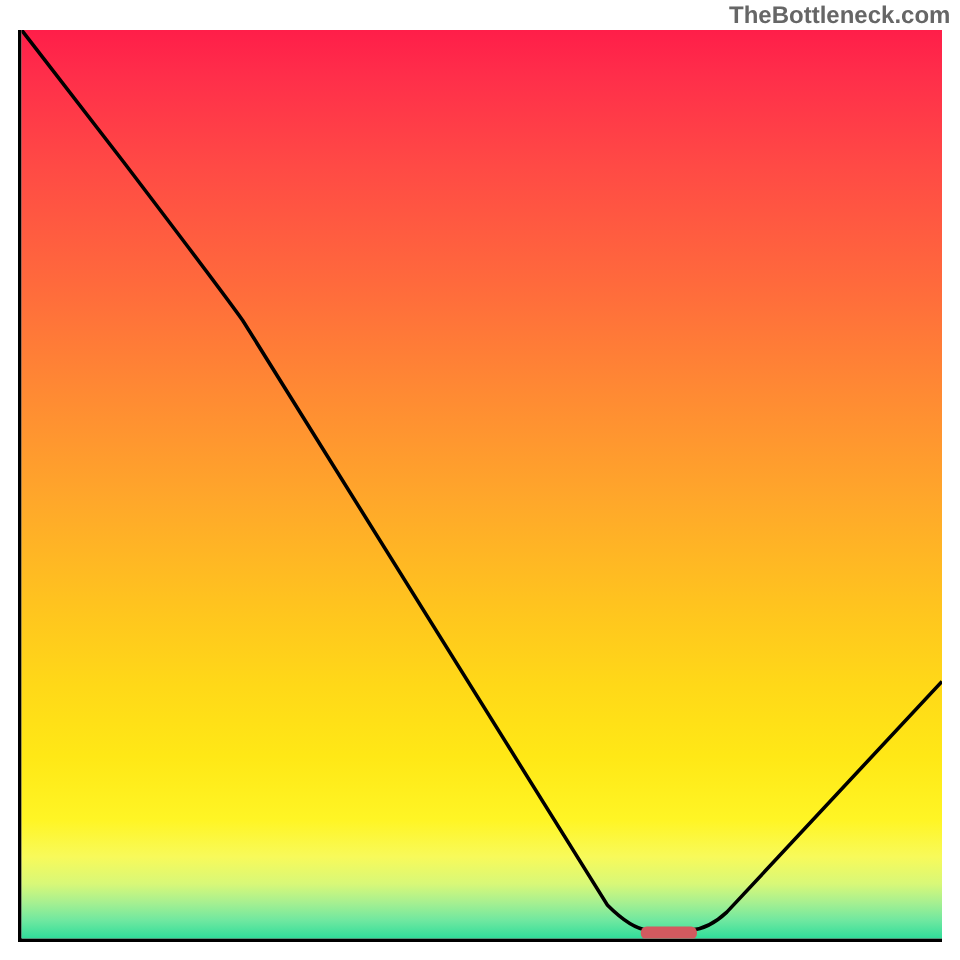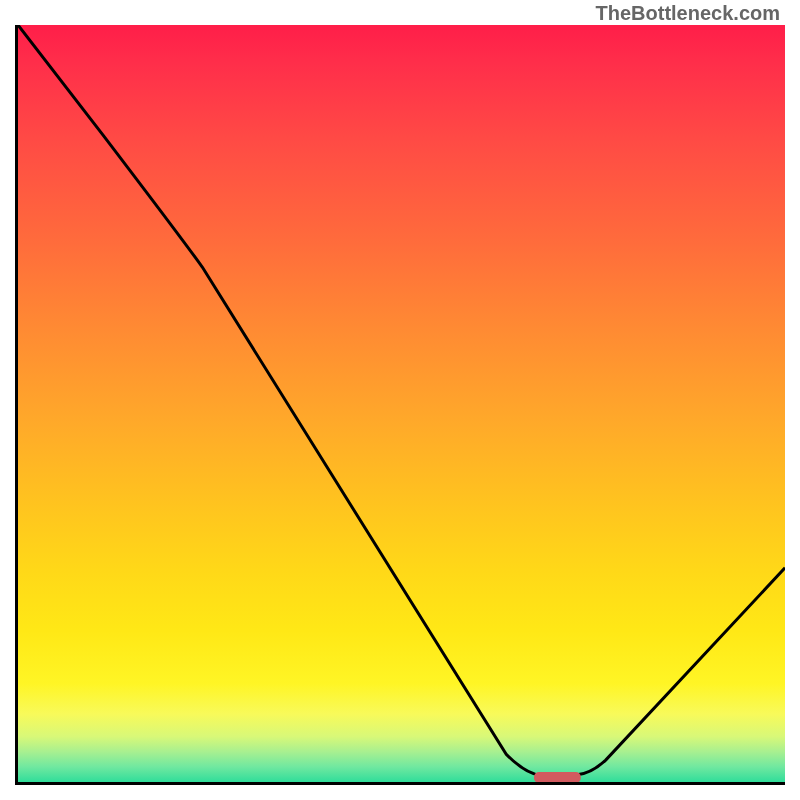--- a/index.html
+++ b/index.html
@@ -6,21 +6,21 @@
   body {
     width: 800px;
     height: 800px;
     background: #ffffff;
     position: relative;
     font-family: Arial, sans-serif;
   }
   .watermark {
     position: absolute;
     top: 2px;
-    right: 20px;
+    right: 8px;
     font-size: 20px;
     font-weight: bold;
     color: #666666;
     z-index: 10;
   }
   .chart-area {
     position: absolute;
     left: 15px;
     top: 25px;
     width: 770px;

